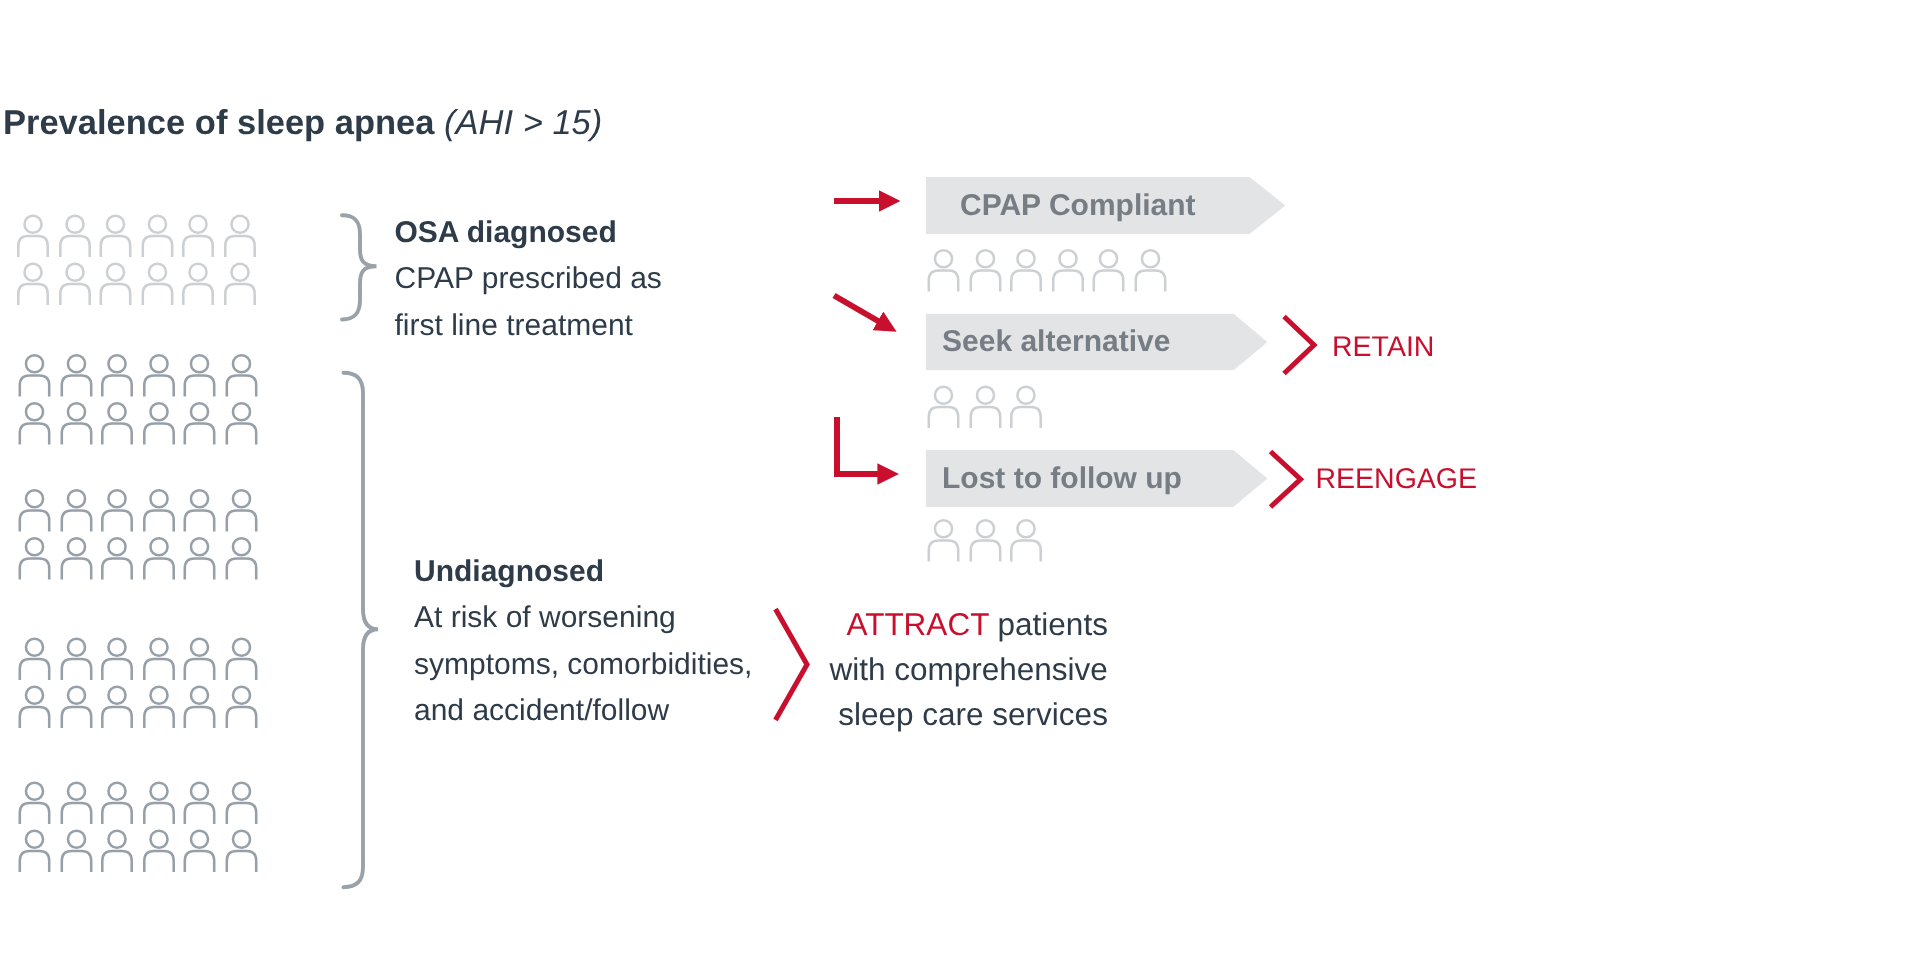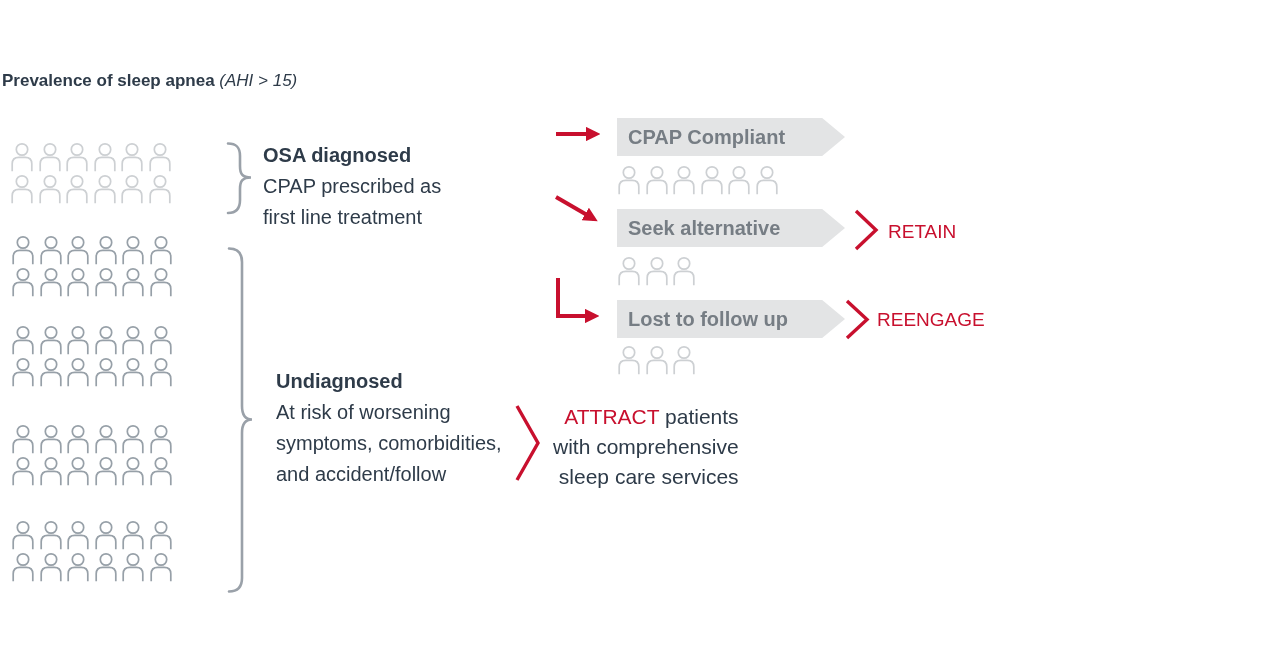--- a/index.html
+++ b/index.html
@@ -2,21 +2,21 @@
 <html><head>
 <meta charset="utf-8">
 <style>
   html,body{margin:0;padding:0;background:#fff;}
   .canvas{
     position:relative;width:1280px;height:645px;background:#ffffff;overflow:hidden;
     font-family:"Liberation Sans", sans-serif;
   }
   .abs{position:absolute;}
   
-  .title{left:2px;top:68px;font-size:17px;line-height:26px;white-space:nowrap;text-align:center;}
+  .title{left:2px;top:68px;font-size:23px;line-height:26px;white-space:nowrap;text-align:center;}
   .title .main{font-weight:bold;}
   .title .qual{font-style:italic;font-weight:normal;}
   
   .people .prow{display:flex;gap:3.5px;height:32px;align-items:flex-start;}
   .person{display:block;}
   .g1{left:10px;top:142px;}
   .g2{left:11px;top:235px;}
   .g3{left:11px;top:325px;}
   .g4{left:11px;top:424px;}
   .g5{left:11px;top:520px;}
@@ -30,21 +30,21 @@
   .undiag-text{left:276px;top:366px;}
   .attract-text{left:553px;top:402px;font-size:21px;line-height:30px;text-align:right;}
   
   .banner{
     left:617px;width:228px;height:38px;
     clip-path:polygon(0 0,90% 0,100% 50%,90% 100%,0 100%);
   }
   .banner .blabel{
     display:block;padding-left:11px;font-size:20px;font-weight:bold;line-height:38px;white-space:nowrap;
   }
-  .b1{top:118px;}
+  .b1{top:118px;padding-left:12px;}
   .b2{top:209px;}
   .b3{top:300px;}
   
   .action{font-size:19px;line-height:26px;white-space:nowrap;}
   .retain{left:888px;top:219px;}
   .reengage{left:877px;top:307px;}
   .overlay{left:0;top:0;pointer-events:none;}
 </style>
 </head>
 <body>

